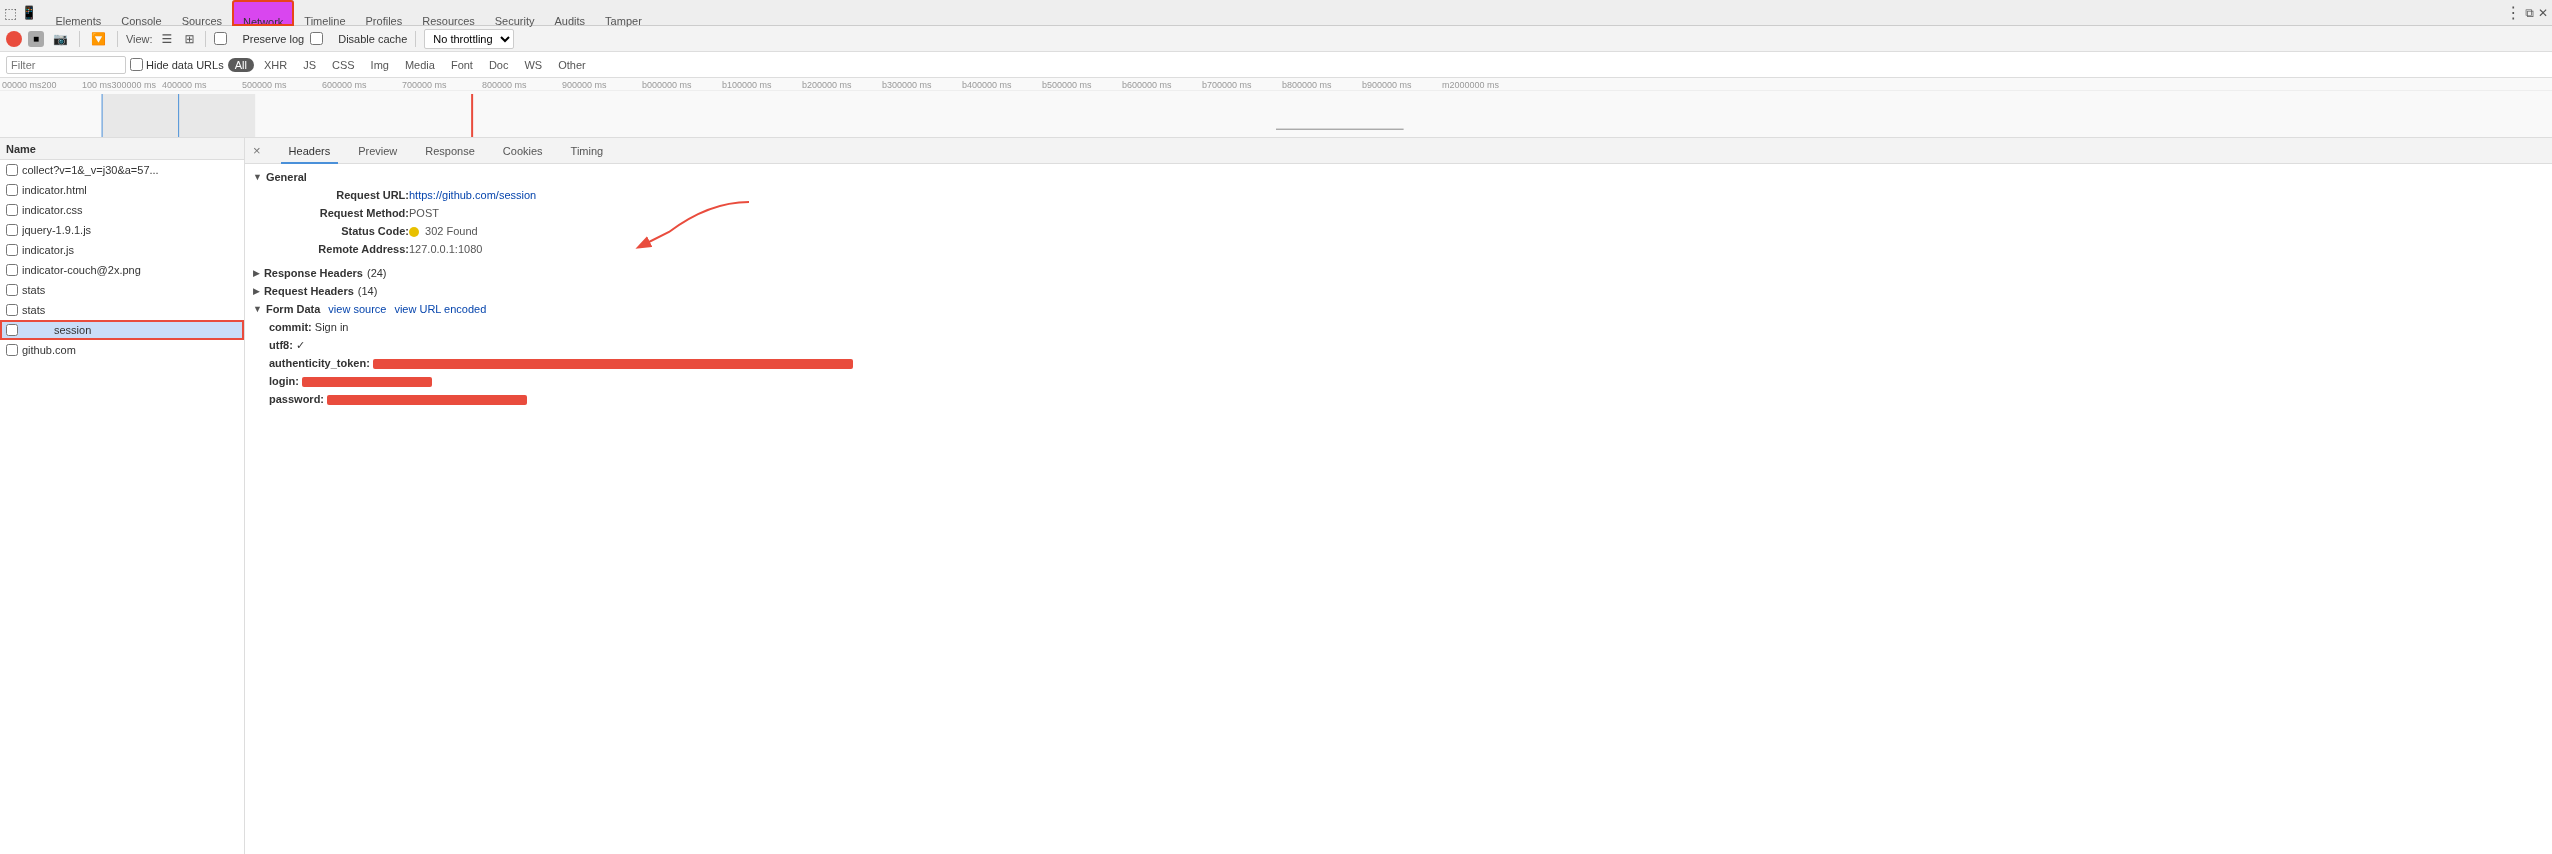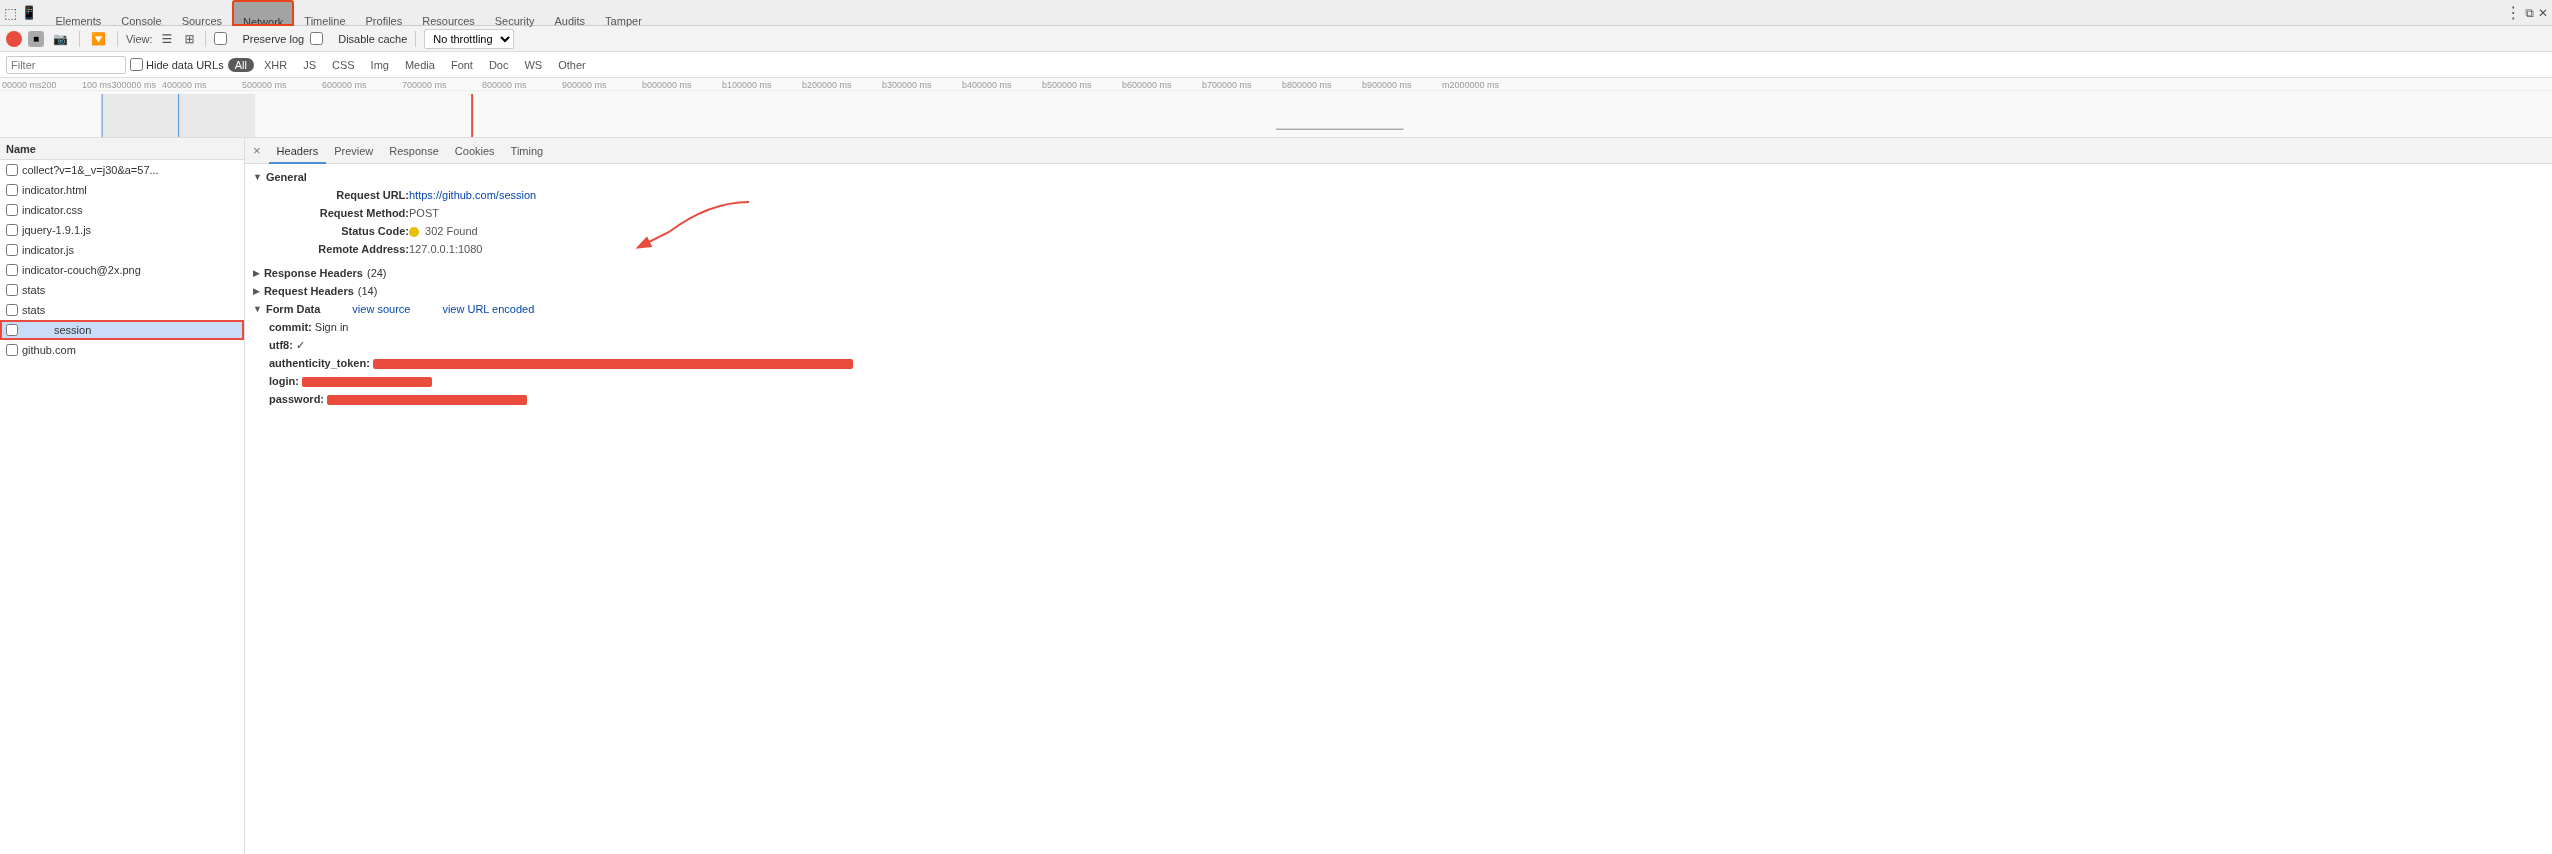--- a/index.html
+++ b/index.html
@@ -8,21 +8,21 @@
     
     .devtools-tabs {
       display: flex; align-items: center; background: #eee; border-bottom: 1px solid #ccc;
       height: 26px; padding: 0 4px;
     }
     .devtools-tab {
       padding: 8px 10px; height: 26px; line-height: 26px; cursor: pointer; font-size: 11px;
       color: #555; border: none; background: none; white-space: nowrap;
     }
     .devtools-tab.active {
-      background: #a3a3a3; border: 1px solid #ccc; border-bottom: 1px solid #fff;
+      background: #d946ef; border: 1px solid #ccc; border-bottom: 1px solid #fff;
       border-radius: 3px 3px 0 0; margin-bottom: -1px; color: #333;
       outline: 2px solid #e8441a; outline-offset: -2px;
     }
     .devtools-tab-icons { margin-left: auto; display: flex; align-items: center; gap: 4px; }
 
     
     .toolbar {
       display: flex; align-items: center; background: #f3f3f3; border-bottom: 1px solid #ddd;
       height: 26px; padding: 0 6px; gap: 6px;
     }
@@ -100,21 +100,21 @@
     
     .detail-pane {
       flex: 1; background: #fff; overflow-y: auto; display: flex; flex-direction: column;
     }
     .detail-tabs {
       display: flex; align-items: center; border-bottom: 1px solid #ddd;
       background: #f3f3f3; height: 26px; padding: 0 4px;
     }
     .detail-tab {
       padding: 0 8px; height: 26px; line-height: 26px; cursor: pointer;
-      font-size: 11px; color: #555; border: none; background: none;
+      font-size: 11px; color: #555; border: none; background: none; margin-left: 12px;
     }
     .detail-tab.active {
       color: #333; border-bottom: 2px solid #4a90d9; font-weight: 500;
     }
     .detail-close {
       background: none; border: none; cursor: pointer; font-size: 13px;
       color: #777; padding: 0 4px; margin-right: 4px;
     }
 
     
@@ -127,21 +127,21 @@
     .section-title { font-weight: 600; }
     .section-body { padding-left: 16px; margin-bottom: 6px; }
     .detail-row { display: flex; padding: 1px 0; font-size: 11px; line-height: 16px; }
     .detail-key { color: #333; font-weight: 600; min-width: 140px; text-align: right; }
     .detail-val { color: #555; }
     .detail-val.link { color: #0645ad; }
     .status-dot { display: inline-block; width: 10px; height: 10px; border-radius: 50%; background: #e8c000; margin-right: 3px; vertical-align: middle; }
 
     
     .form-data-header { display: flex; gap: 8px; }
-    .form-link { color: #0645ad; cursor: pointer; font-size: 11px; margin-left: 24px; }
+    .form-link { color: #0645ad; cursor: pointer; font-size: 11px; }
     .form-row { padding: 1px 0; font-size: 11px; line-height: 16px; }
     .form-key { color: #333; font-weight: 600; }
     .form-val { color: #555; }
     .redacted-bar { display: inline-block; height: 10px; border-radius: 2px; background: #e94c3d; vertical-align: middle; }
 
     
     .arrow-container { position: relative; }
 
     
     ::-webkit-scrollbar { width: 8px; height: 8px; }

